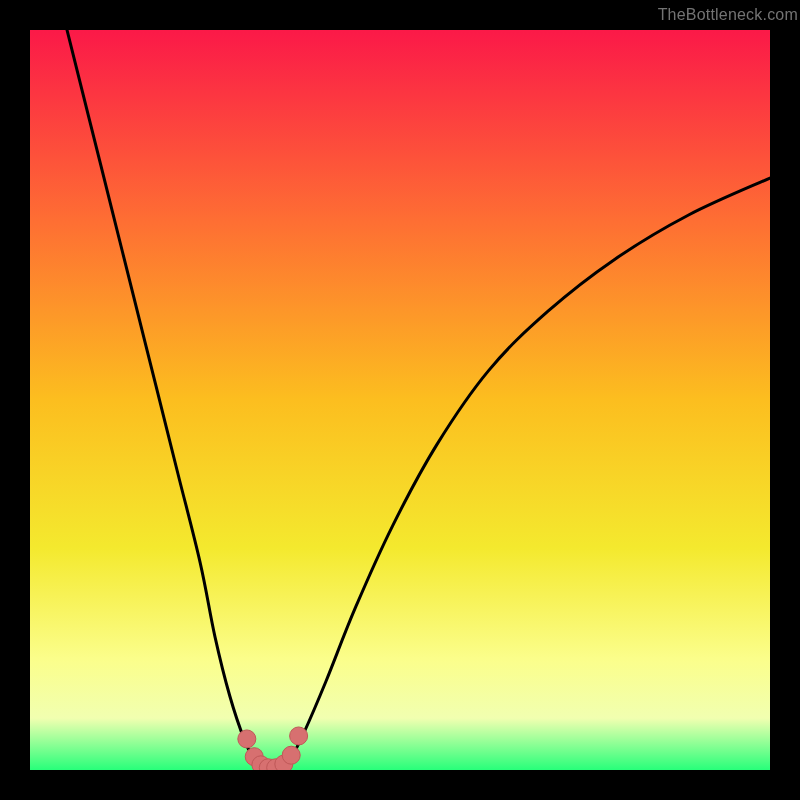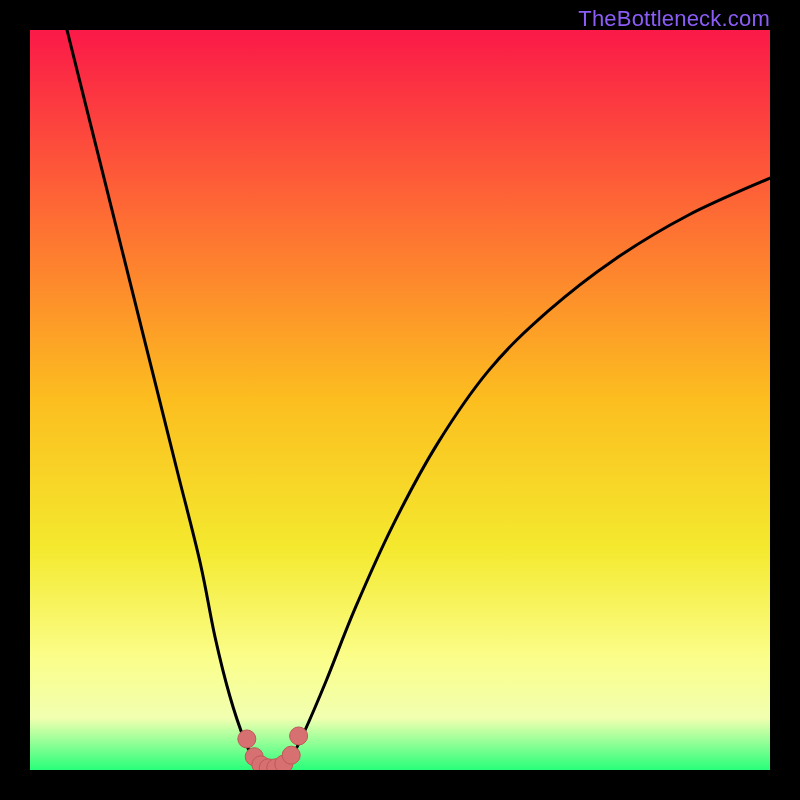--- a/index.html
+++ b/index.html
@@ -22,23 +22,23 @@
   .plot-area {
     position: absolute;
     left: 0;
     top: 0;
     width: 740px;
     height: 740px;
   }
   .watermark {
     position: absolute;
     top: 6px;
-    right: 30px;
-    color: #8b5cf6;
-    font-size: 22px;
+    right: 2px;
+    color: #737373;
+    font-size: 16px;
     font-weight: 400;
     letter-spacing: 0.2px;
   }
   svg {
     display: block;
   }
 </style>
 </head>
 <body>
 

